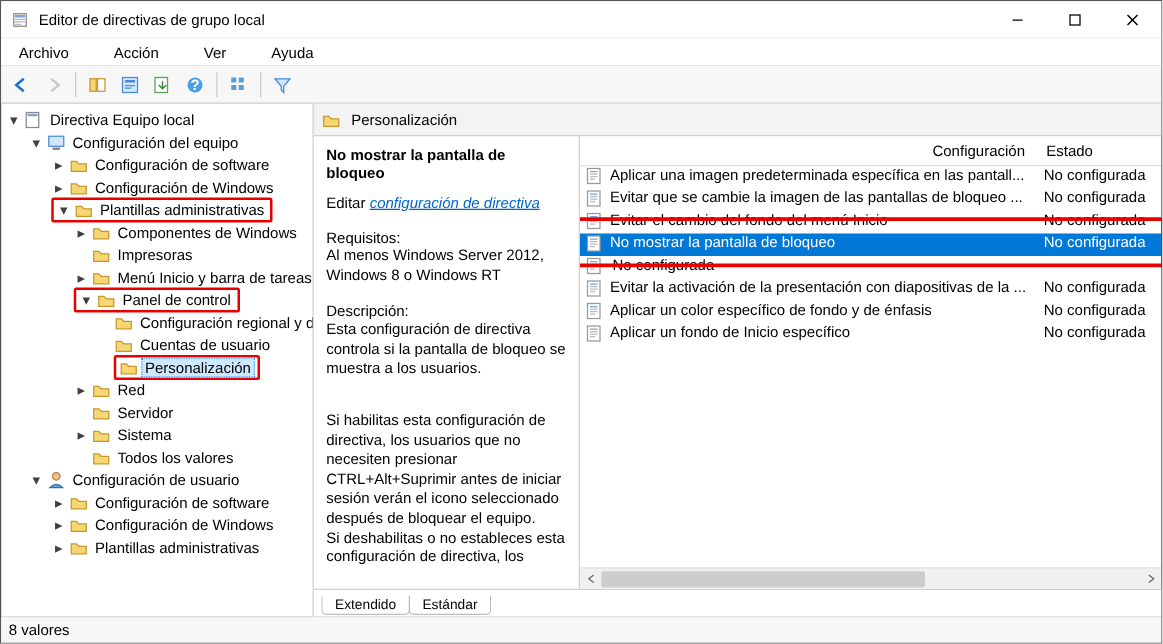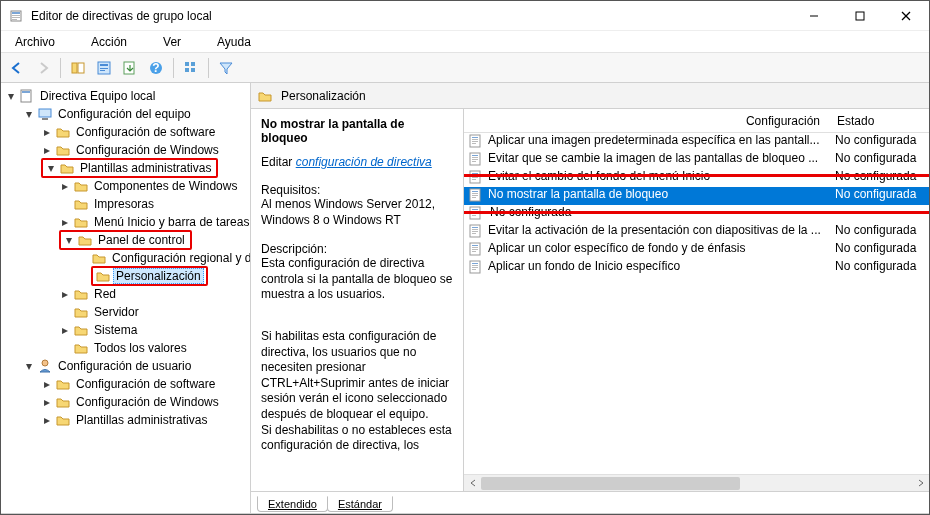--- a/index.html
+++ b/index.html
@@ -289,21 +289,20 @@
   .tab {
     border: 1px solid #bdbdbd;
     border-top: 1px solid #fff;
     border-radius: 0 0 4px 4px;
     padding: 1px 10px;
     margin-right: -1px;
     background: #fff;
     font-size: 11px;
     position: relative;
     top: -1px;
-    text-decoration: underline;
   }
   .tab.active {
     background: #fff;
     border-top: 1px solid #fff;
     z-index: 2;
   }
   
   .statusbar {
     height: 20px;
     display: flex;
@@ -524,20 +523,31 @@
                         <ul>
                           <li>
                               <div class="node">
                             <span class="twisty empty">▸</span>
                             <span class="folder-icon">
                                   <svg width="16" height="16">
                                     <path d="M2 5 H6 L8 7 H14 V13 H2 Z" fill="#f7d774" stroke="#c7972e"></path>
                                   </svg>
                                 </span>
                             <span class="node-label">Configuración regional y de</span>
+                          </div>
+                            </li>
+                          <li>
+                              <div class="node">
+                            <span class="twisty empty">▸</span>
+                            <span class="folder-icon">
+                                  <svg width="16" height="16">
+                                    <path d="M2 5 H6 L8 7 H14 V13 H2 Z" fill="#f7d774" stroke="#c7972e"></path>
+                                  </svg>
+                                </span>
+                            <span class="node-label">Cuentas de usuario</span>
                           </div>
                             </li>
                           <li>
                               <div class="node">
                             <span class="twisty empty">▸</span>
                             <span class="red-box">
                               <span class="folder-icon">
                                     <svg width="16" height="16">
                                       <path d="M2 5 H6 L8 7 H14 V13 H2 Z" fill="#f7d774" stroke="#c7972e"></path>
                                     </svg>
@@ -806,13 +816,16 @@
         </div>
       </div>
 
       <div class="tabs">
         <div class="tab active">Extendido</div>
         <div class="tab">Estándar</div>
       </div>
     </div>
   </div>
 
+  <div class="statusbar">
+    <span>8 valores</span>
+  </div>
 </div>
 
 </body></html>

